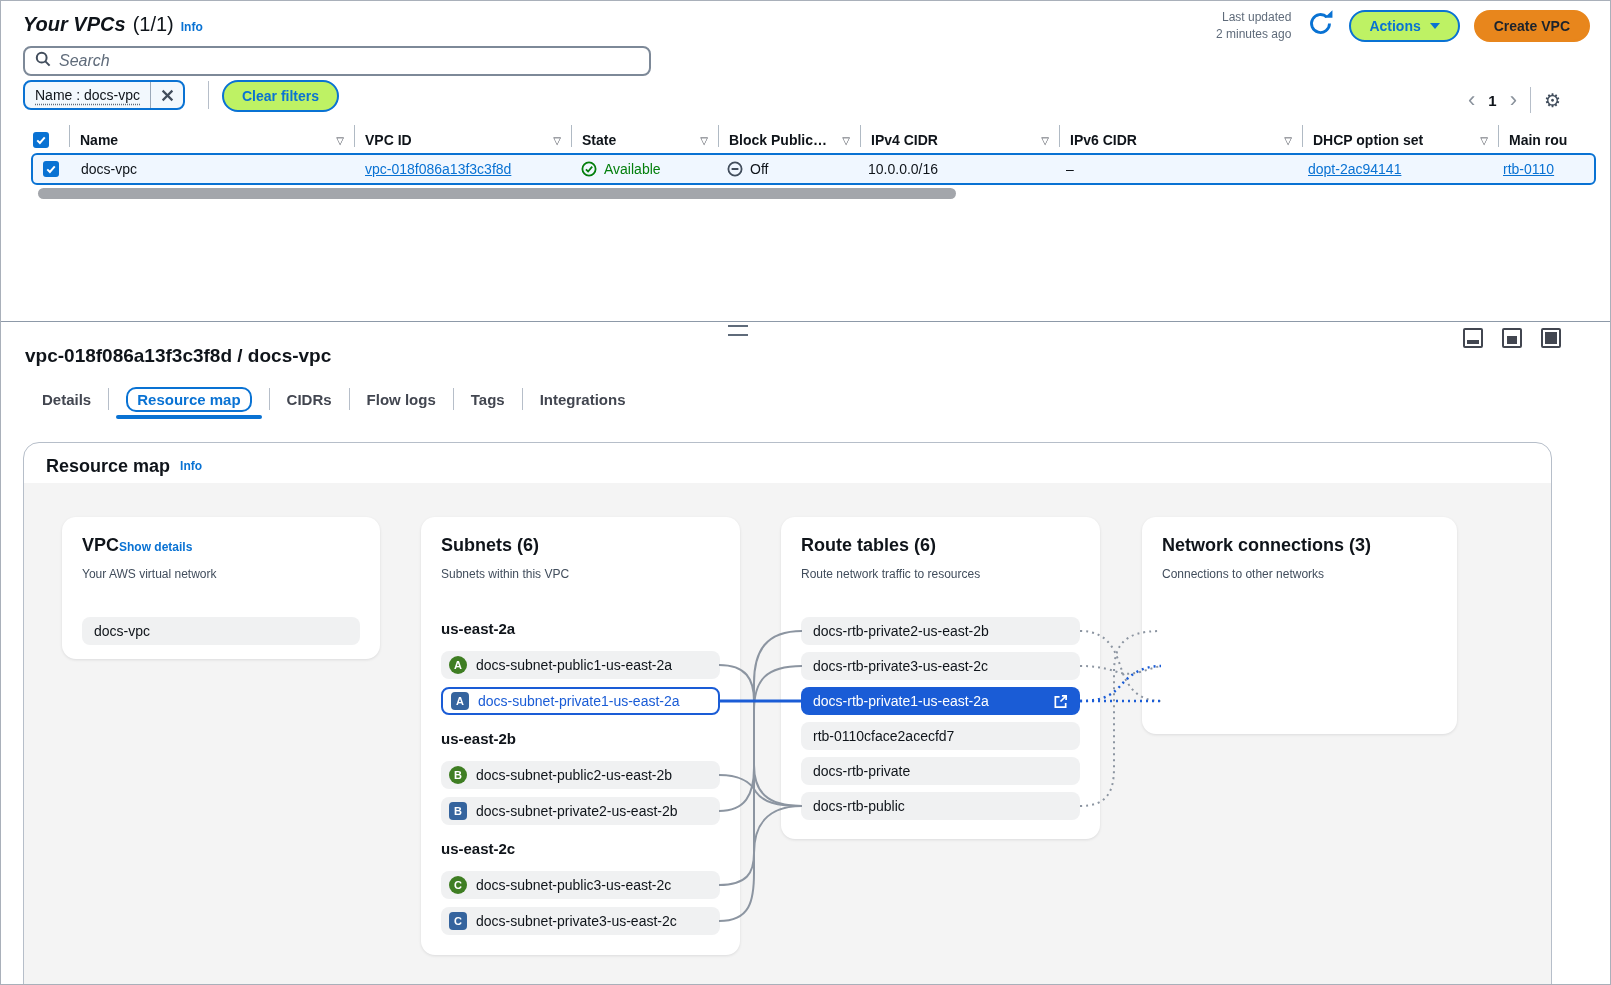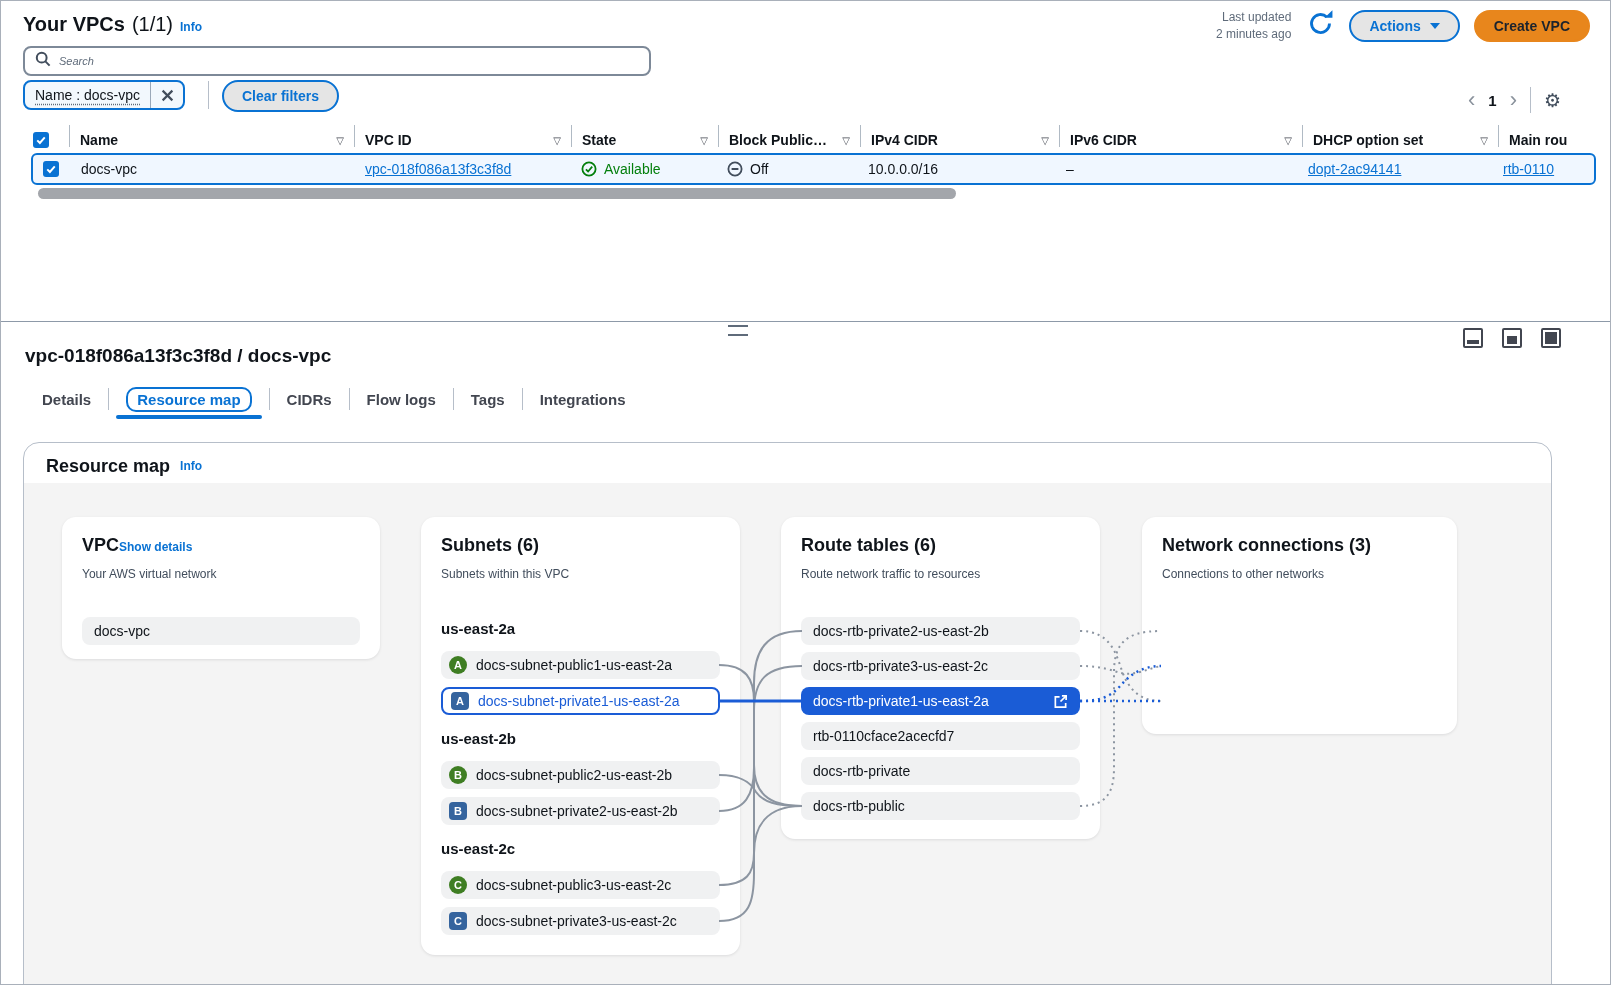--- a/index.html
+++ b/index.html
@@ -1,32 +1,32 @@
 <!DOCTYPE html>
 <html><head>
 <meta charset="utf-8">
 <style>
   html,body{margin:0;padding:0;background:#fff;font-family:"Liberation Sans",sans-serif;color:#0f141a;}
   .page{position:relative;width:1611px;height:985px;border:1px solid #a9b0ba;box-sizing:border-box;overflow:hidden;background:#fff;}
 
   
   .list-title{position:absolute;top:12px;left:22px;font-size:20px;display:flex;align-items:baseline;gap:7px;}
-  .list-title .t{font-weight:bold;}
+  .list-title .t{font-weight:bold;font-style:italic;}
   .list-title .count{font-weight:normal;}
   .info-link{font-size:12px;font-weight:bold;color:#0972d3;cursor:pointer;}
   .header-right{position:absolute;top:8px;right:20px;display:flex;align-items:center;gap:14px;}
   .last-updated{font-size:12px;color:#5f6b7a;text-align:right;line-height:1.4;}
   .refresh-btn{width:30px;height:30px;display:flex;align-items:center;justify-content:center;cursor:pointer;}
   .btn{height:32px;border-radius:16px;display:inline-flex;align-items:center;font-weight:bold;font-size:14px;padding:0 18px;box-sizing:border-box;cursor:pointer;white-space:nowrap;}
-  .btn-secondary{border:2px solid #0972d3;color:#0972d3;background:#e5e5e5;gap:9px;}
+  .btn-secondary{border:2px solid #0972d3;color:#0972d3;background:#bef264;gap:9px;}
   .btn-primary{background:#e8861c;border:2px solid #e8861c;color:#1b232d;}
   .caret{width:0;height:0;border-left:5px solid transparent;border-right:5px solid transparent;border-top:6px solid #0972d3;}
 
   .search{position:absolute;top:45px;left:22px;width:628px;height:30px;border:2px solid #7d8998;border-radius:8px;display:flex;align-items:center;padding:0 10px;gap:8px;box-sizing:border-box;background:#fff;cursor:text;}
-  .search .ph{font-style:italic;color:#5f6b7a;font-size:11px;text-align:center;}
+  .search .ph{font-style:italic;color:#5f6b7a;font-size:16px;text-align:center;}
 
   .token{position:absolute;top:79px;left:22px;height:30px;border:2px solid #0972d3;background:#f2f8fd;border-radius:8px;display:flex;align-items:center;box-sizing:border-box;}
   .token-label{padding:0 10px;font-size:14px;text-decoration:underline;text-decoration-style:dotted;text-underline-offset:4px;text-decoration-color:#5f6b7a;}
   .token-sep{width:1px;align-self:stretch;background:#9aa8b8;}
   .token-x{width:32px;height:100%;display:flex;align-items:center;justify-content:center;cursor:pointer;}
   .filter-vdiv{position:absolute;top:80px;left:207px;width:1px;height:28px;background:#b6bec9;}
   .btn-clear{position:absolute;top:79px;left:221px;}
 
   .pagination{position:absolute;top:86px;right:49px;display:flex;align-items:center;gap:13px;}
   .pg-chevron{font-size:22px;color:#8a929c;line-height:1;cursor:pointer;}

